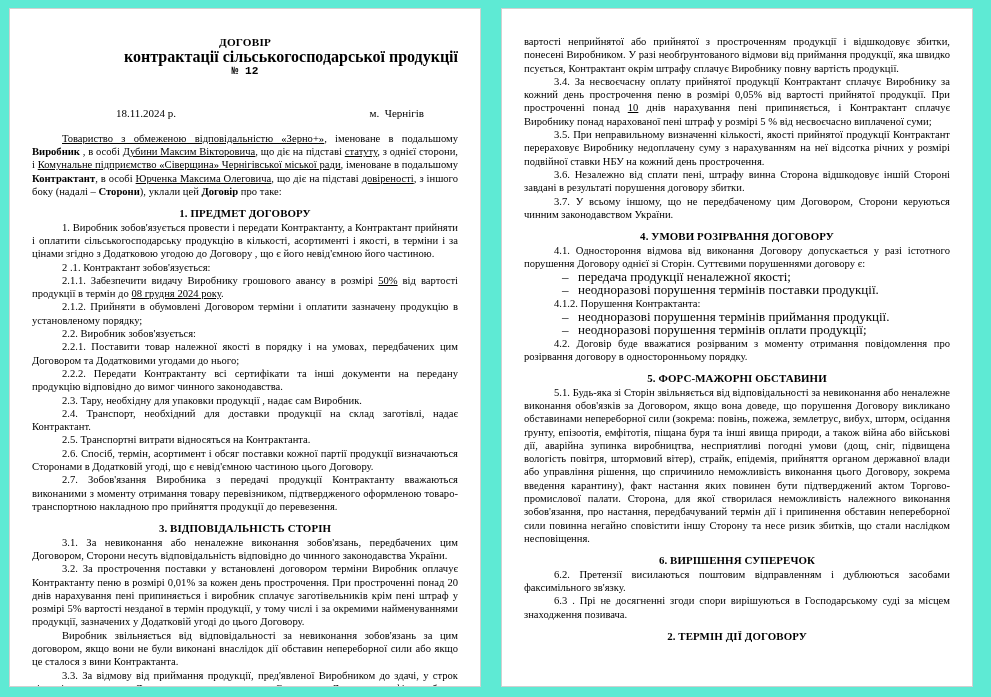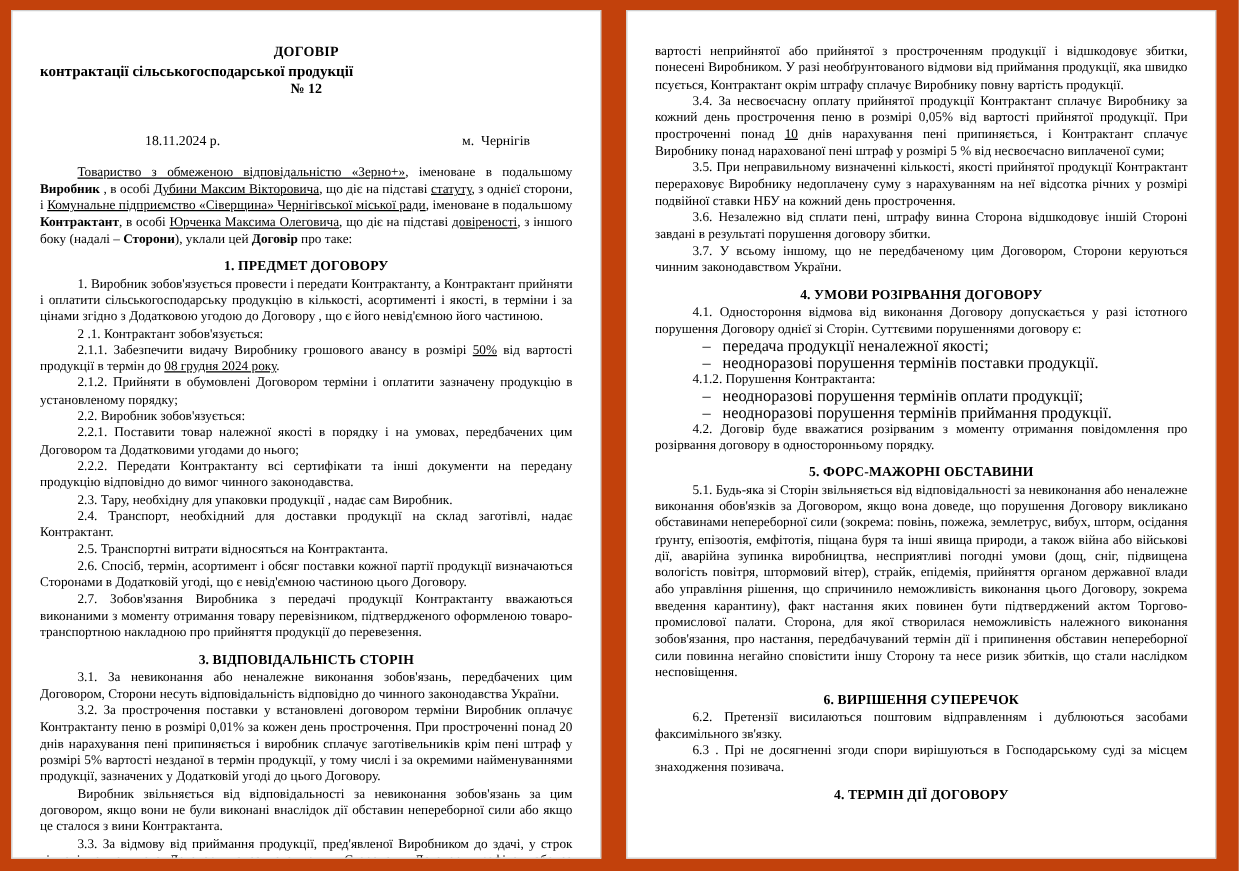--- a/index.html
+++ b/index.html
@@ -14,21 +14,21 @@
   body {
     font-family: "Liberation Serif", "DejaVu Serif", serif;
     color: #000;
   }
   .viewer {
     width: 991px;
     height: 697px;
     display: flex;
     align-items: flex-start;
     justify-content: flex-start;
-    background: #c2410c;
+    background: #5eead4;
     box-sizing: border-box;
     padding-top: 8px;
     padding-left: 9px;
     gap: 20px;
   }
   .page {
     background: #ffffff;
     border: 1px solid #d0d0d0;
     box-sizing: border-box;
     width: 472px;
@@ -41,30 +41,31 @@
   }
   
   .doc-title {
     text-align: center;
     font-weight: bold;
     font-size: 11.2px;
     line-height: 14.6px;
     letter-spacing: 0.2px;
   }
   .doc-subtitle {
-    text-align: left;
+    text-align: right;
     font-weight: bold;
-    font-size: 12px;
+    font-size: 16px;
     line-height: 14.6px;
   }
   .doc-number {
     text-align: center;
     font-weight: bold;
     font-size: 11.2px;
     line-height: 14.6px;
+    font-family: Liberation Mono, monospace;
   }
   .datacity {
     display: flex;
     justify-content: space-between;
     font-size: 11px;
     margin-top: 28px;
     padding: 0 34px 0 84px;
   }
   .datacity span { white-space: pre; }
   p.body {
@@ -155,29 +156,29 @@
     <p class="body">3.7. У всьому іншому, що не передбаченому цим Договором, Сторони керуються чинним законодавством України.</p>
 
     <h2 class="section">4. УМОВИ РОЗІРВАННЯ ДОГОВОРУ</h2>
     <p class="body">4.1. Одностороння відмова від виконання Договору допускається у разі істотного порушення Договору однієї зі Сторін. Суттєвими порушеннями договору є:</p>
     <ul class="dash">
       <li>передача продукції неналежної якості;</li>
       <li>неодноразові порушення термінів поставки продукції.</li>
     </ul>
     <p class="body">4.1.2. Порушення Контрактанта:</p>
     <ul class="dash">
+      <li>неодноразові порушення термінів приймання продукції.</li>
       <li>неодноразові порушення термінів оплати продукції;</li>
-      <li>неодноразові порушення термінів приймання продукції.</li>
     </ul>
     <p class="body">4.2. Договір буде вважатися розірваним з моменту отримання повідомлення про розірвання договору в односторонньому порядку.</p>
 
     <h2 class="section">5. ФОРС-МАЖОРНІ ОБСТАВИНИ</h2>
     <p class="body">5.1. Будь-яка зі Сторін звільняється від відповідальності за невиконання або неналежне виконання обов'язків за Договором, якщо вона доведе, що порушення Договору викликано обставинами непереборної сили (зокрема: повінь, пожежа, землетрус, вибух, шторм, осідання ґрунту, епізоотія, емфітотія, піщана буря та інші явища природи, а також війна або військові дії, аварійна зупинка виробництва, несприятливі погодні умови (дощ, сніг, підвищена вологість повітря, штормовий вітер), страйк, епідемія, прийняття органом державної влади або управління рішення, що спричинило неможливість виконання цього Договору, зокрема введення карантину), факт настання яких повинен бути підтверджений актом Торгово-промислової палати. Сторона, для якої створилася неможливість належного виконання зобов'язання, про настання, передбачуваний термін дії і припинення обставин непереборної сили повинна негайно сповістити іншу Сторону та  несе ризик збитків, що стали наслідком несповіщення.</p>
 
     <h2 class="section">6. ВИРІШЕННЯ СУПЕРЕЧОК</h2>
     <p class="body">6.2. Претензії висилаються поштовим відправленням і дублюються засобами факсимільного зв'язку.</p>
     <p class="body">6.3 . Прі не досягненні згоди спори вирішуються в Господарському суді за місцем знаходження позивача.</p>
 
-    <h2 class="section">4. ТЕРМІН ДІЇ ДОГОВОРУ</h2>
+    <h2 class="section">2. ТЕРМІН ДІЇ ДОГОВОРУ</h2>
 
   </div>
 
 </div>
 
 </body></html>

